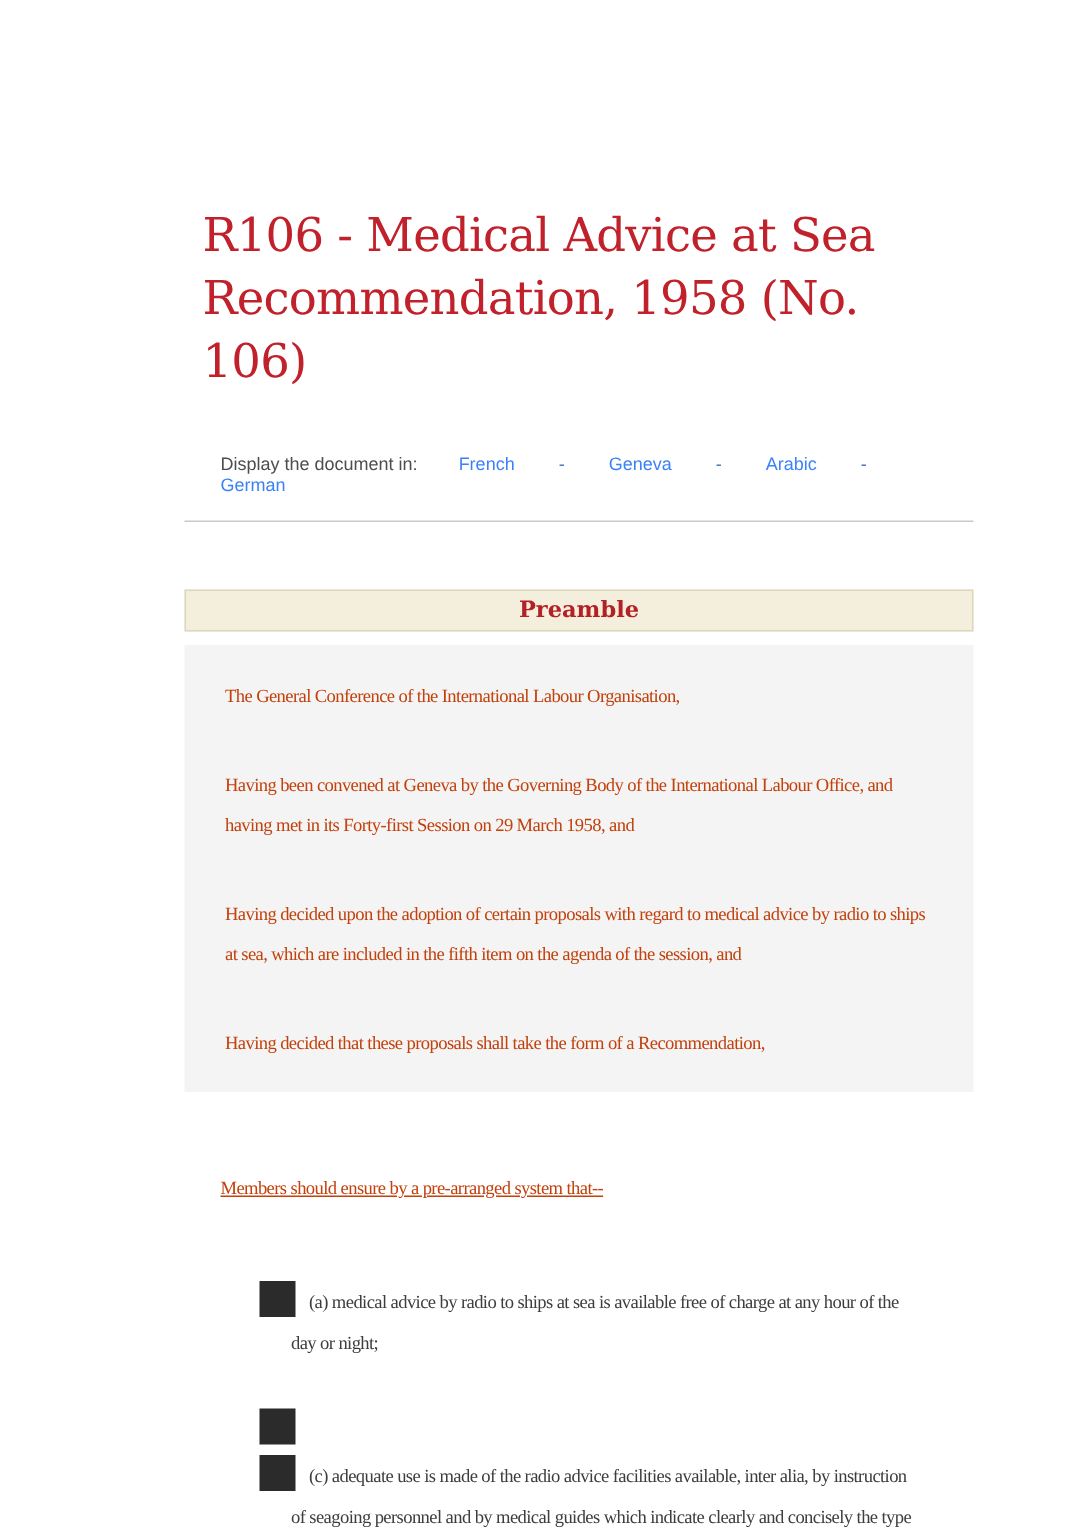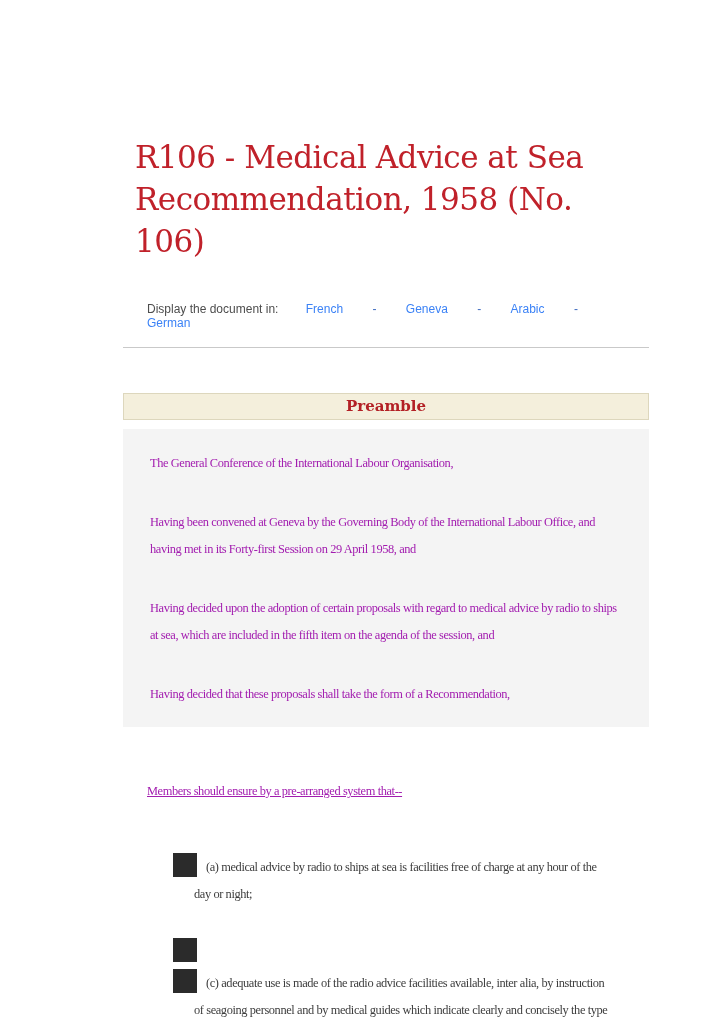--- a/index.html
+++ b/index.html
@@ -71,21 +71,21 @@
   .preamble-block {
     margin-top: 9px;
     background: #f4f4f4;
     padding: 9px 15px 7px 15px;
   }
   .body-text p {
     font-family: "Liberation Serif", serif;
     font-size: 12.4px;
     letter-spacing: -0.4px;
     line-height: 27px;
-    color: #a21caf;
+    color: #c2410c;
   }
   .preamble-block p { margin-bottom: 8px; }
   .preamble-block p:last-child { margin-bottom: 0; }
   .after-block p.provisions { margin-top: 13px; }
   .after-block p.members { margin-top: 27px; text-decoration: underline; }
   ul.provision-list {
     list-style: none;
     margin-top: 13px;
   }
   ul.provision-list li {
@@ -128,29 +128,29 @@
     </div>
 
     <hr class="divider">
 
     <div class="preamble-bar">
       <span class="preamble-heading">Preamble</span>
     </div>
 
     <div class="preamble-block body-text">
       <p>The General Conference of the International Labour Organisation,</p>
-      <p>Having been convened at Geneva by the Governing Body of the International Labour Office, and having met in its Forty-first Session on 29 April 1958, and</p>
+      <p>Having been convened at Geneva by the Governing Body of the International Labour Office, and having met in its Forty-first Session on 29 March 1958, and</p>
       <p>Having decided upon the adoption of certain proposals with regard to medical advice by radio to ships at sea, which are included in the fifth item on the agenda of the session, and</p>
       <p>Having decided that these proposals shall take the form of a Recommendation,</p>
     </div>
 
     <div class="after-block body-text">
       <p class="members">Members should ensure by a pre-arranged system that--</p>
 
       <ul class="provision-list">
-        <li><span class="bullet"></span><span>(a) medical advice by radio to ships at sea is facilities free of charge at any hour of the day or night;</span></li>
+        <li><span class="bullet"></span><span>(a) medical advice by radio to ships at sea is available free of charge at any hour of the day or night;</span></li>
         <li><span class="bullet"></span></li>
         <li><span class="bullet"></span><span>(c) adequate use is made of the radio advice facilities available, inter alia, by instruction of seagoing personnel and by medical guides which indicate clearly and concisely the type of information which will help the doctor in giving his advice, so that the person on board ship who seeks advice understands what sort of information is required by the advising doctor;</span></li>
       </ul>
     </div>
 
   </div>
 </div>
 
 </body></html>

